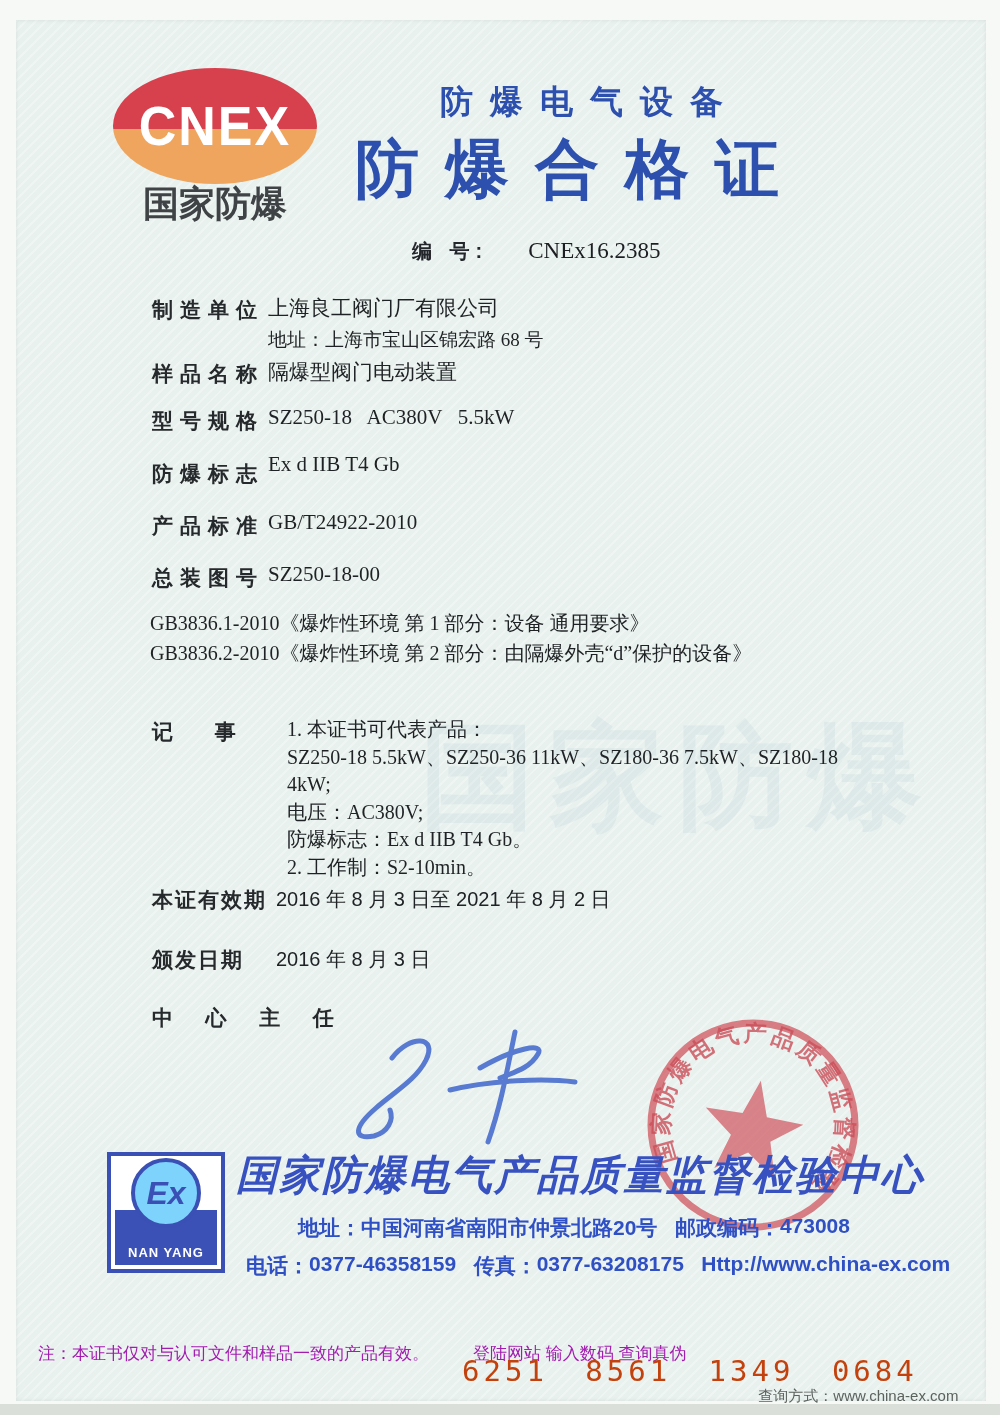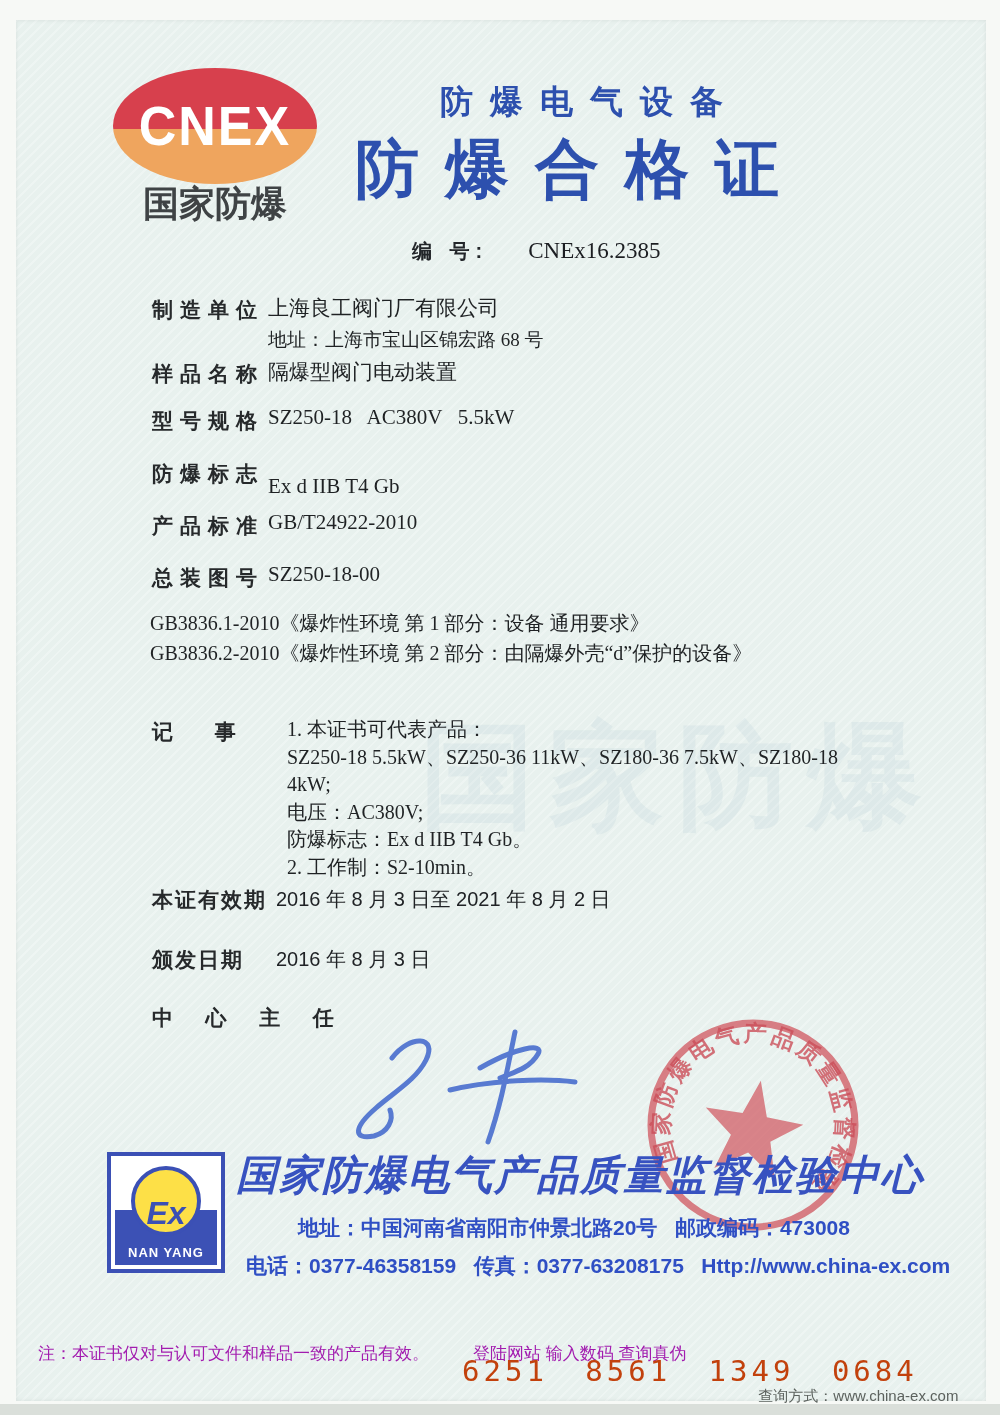--- a/index.html
+++ b/index.html
@@ -78,31 +78,31 @@
     border:4px solid #3b50b5; background:#fff; position:absolute;
   }
   .cqst .band {
     position:absolute; left:4px; right:4px; bottom:4px; height:55px; background:#3c51b5;
     display:flex; flex-direction:column; align-items:center; justify-content:flex-end;
     padding-bottom:5px;
   }
   .cqst .band .cq { color:#fff; font-size:21px; font-weight:bold; letter-spacing:4px; line-height:22px; }
   .cqst .band .ny { color:#fff; font-size:13px; font-weight:bold; letter-spacing:1px; line-height:15px;margin-top:48px; }
   .cqst .excirc {
-    position:absolute; left:50%; top:10px; transform:translateX(-50%);
+    position:absolute; left:50%; top:2px; transform:translateX(-50%);
     width:70px; height:70px; border:4px solid #3b50b5; border-radius:50%;
-    background:#fde047; display:flex; align-items:flex-end; justify-content:center; z-index:2;
+    background:#7dd3fc; display:flex; align-items:center; justify-content:center; z-index:2;
   }
   .cqst .excirc span { color:#3b50b5; font-size:32px; font-weight:bold; font-style:italic; }
 
   .inst-name {
     left:236px; top:1148px; width:700px; font-size:41px; font-weight:bold; font-style:italic;
     color:#3752c0; letter-spacing:2px; font-family:"Liberation Serif", serif; white-space:nowrap;
   }
-  .contact { color:#2f4fc4; font-weight:bold; font-size:21px; display:flex; white-space:pre;align-items:center; }
+  .contact { color:#2f4fc4; font-weight:bold; font-size:21px; display:flex; white-space:pre; }
   .addr { left:298px; top:1214px; }
   .phone { left:246px; top:1252px; }
 
   
   .note-row { left:38px; top:1342px; display:flex; gap:44px; font-size:17px; color:#a21caf; white-space:pre; }
   .verify-code {
     left:462px; top:1354px; font-size:29px; color:#c2410c;
     font-family:"DejaVu Sans Mono", monospace; letter-spacing:4px; word-spacing:16px;
   }
   .query { left:750px; top:1370px; font-size:15px; color:#5c625e; white-space:pre; }
@@ -133,21 +133,21 @@
 <div class="abs fvalue" style="top:294px">上海良工阀门厂有限公司</div>
 <div class="abs fvalue sub" style="top:327px">地址：上海市宝山区锦宏路 68 号</div>
 
 <div class="abs flabel" style="top:360px">样品名称</div>
 <div class="abs fvalue" style="top:358px">隔爆型阀门电动装置</div>
 
 <div class="abs flabel" style="top:407px">型号规格</div>
 <div class="abs fvalue" style="top:405px">SZ250-18   AC380V   5.5kW</div>
 
 <div class="abs flabel" style="top:460px">防爆标志</div>
-<div class="abs fvalue" style="top:474px">Ex d IIB T4 Gb</div>
+<div class="abs fvalue" style="top:452px">Ex d IIB T4 Gb</div>
 
 <div class="abs flabel" style="top:512px">产品标准</div>
 <div class="abs fvalue" style="top:510px">GB/T24922-2010</div>
 
 <div class="abs flabel" style="top:564px">总装图号</div>
 <div class="abs fvalue" style="top:562px">SZ250-18-00</div>
 
 <div class="abs para" style="top:608px">
   <div>GB3836.1-2010《爆炸性环境 第 1 部分：设备 通用要求》</div>
   <div>GB3836.2-2010《爆炸性环境 第 2 部分：由隔爆外壳“d”保护的设备》</div>

